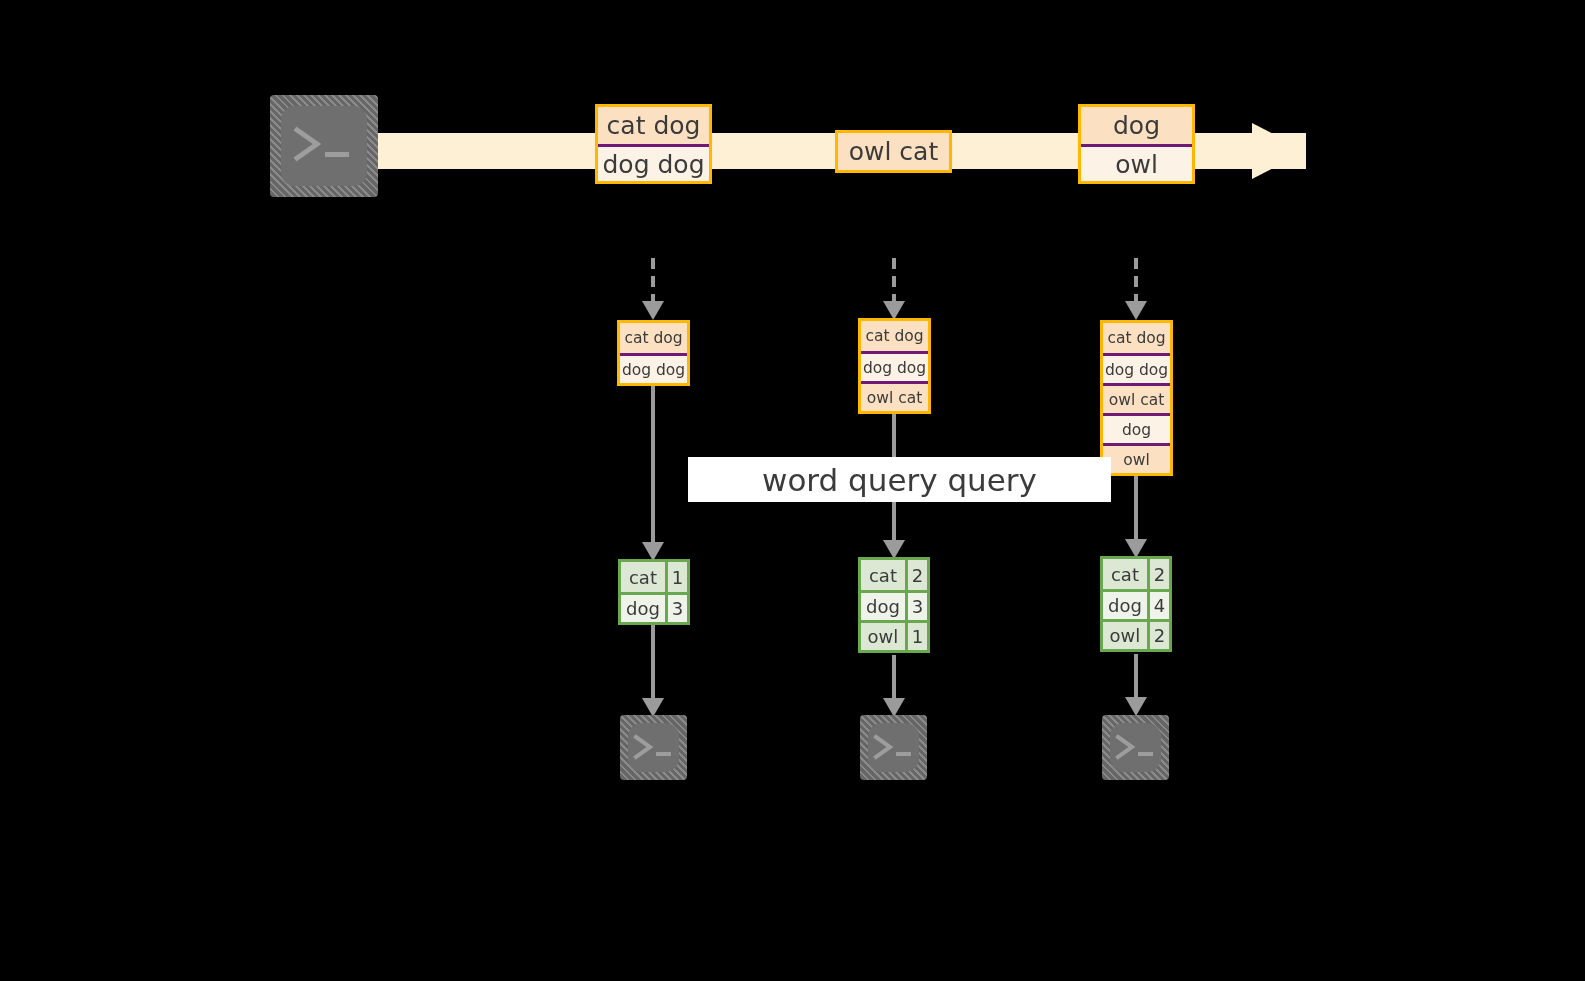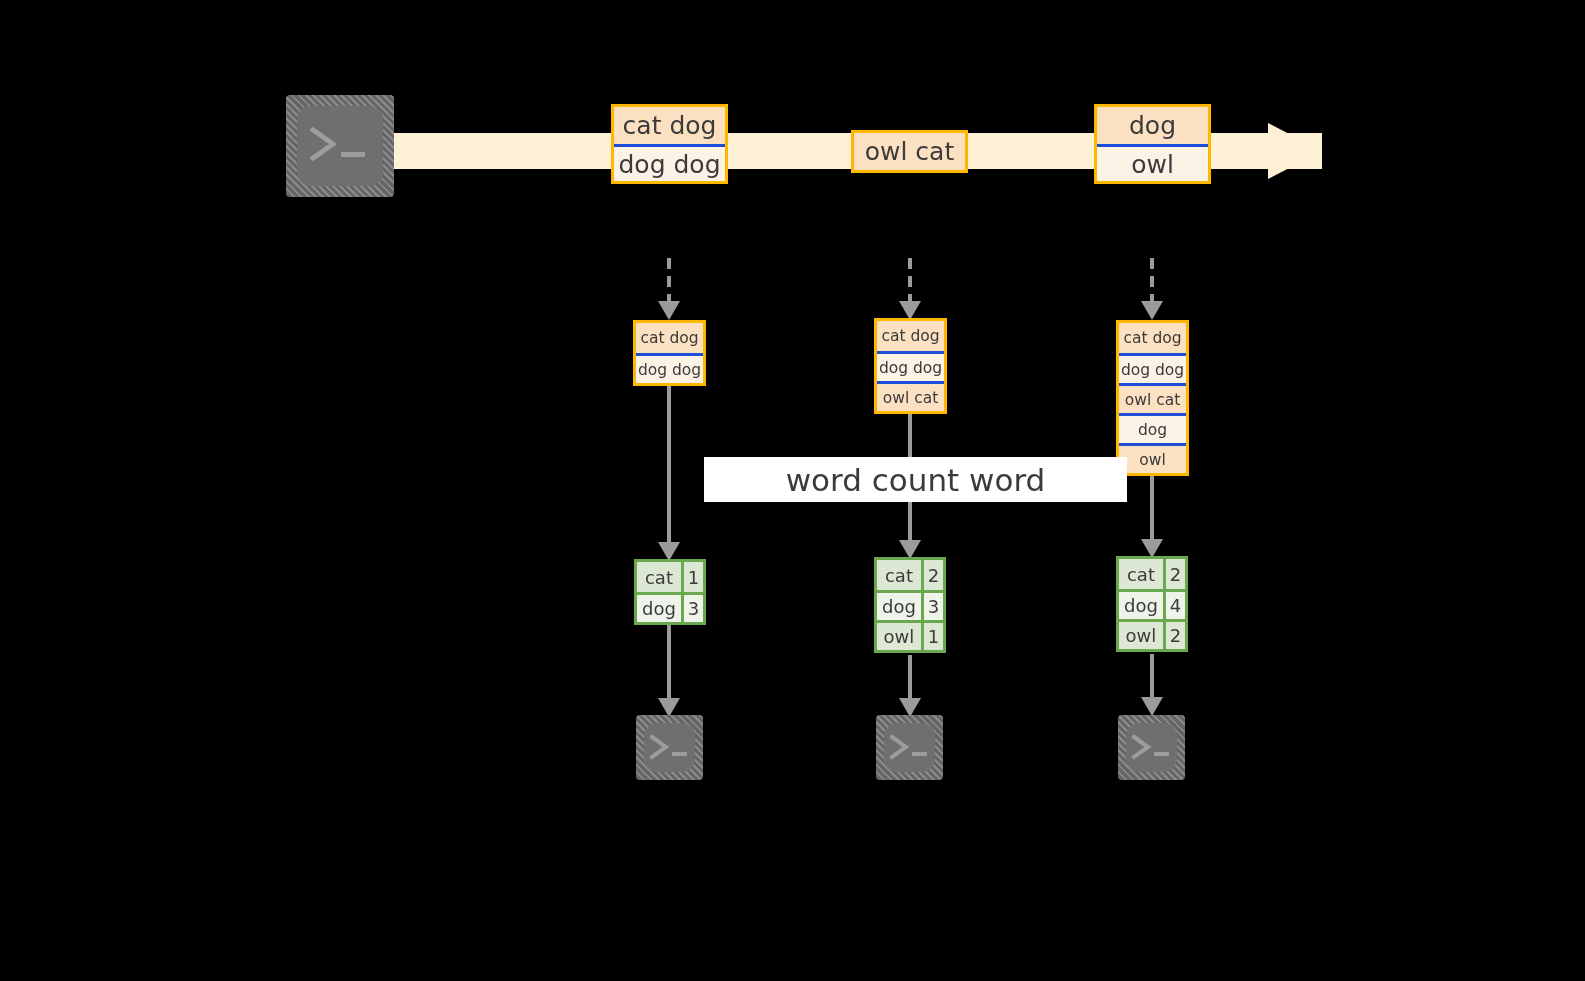--- a/index.html
+++ b/index.html
@@ -10,21 +10,21 @@
   body {
     width: 1585px;
     height: 981px;
     position: relative;
     overflow: hidden;
     font-family: "DejaVu Sans", sans-serif;
     color: #3b3b3b;
   }
   #stage {
     position: absolute;
-    left: 16px; top: 0;
+    left: 0; top: 0;
     width: 1283px;
     height: 981px;
   }
 
   
   .terminal {
     position: absolute;
     box-sizing: border-box;
     background:
       repeating-linear-gradient(45deg,
@@ -64,21 +64,21 @@
   .obox .row {
     box-sizing: border-box;
     display: flex;
     align-items: center;
     justify-content: center;
     color: #3b3b3b;
     white-space: nowrap;
   }
   .obox .row.dark  { background: #fce0c2; }
   .obox .row.light { background: #fdf2e6; }
-  .obox .row + .row { border-top: 3px solid #1d4ed8; }
+  .obox .row + .row { border-top: 3px solid #701a75; }
 
   
   .obox.big .row { height: 37px; font-size: 25px; }
   
   .obox.small .row { height: 30px; font-size: 15.5px; }
 
   
   .gbox {
     position: absolute;
     box-sizing: border-box;
@@ -298,16 +298,16 @@
 
   <div class="terminal" style="left:1102px; top:715px; width:67px; height:65px;">
     <div class="inner" style="left:8px; top:8px; right:8px; bottom:8px;"></div>
     <svg width="48" height="30" viewBox="0 0 48 30">
       <path d="M6 4 L20 14 L6 24" fill="none" stroke="#9d9d9d" stroke-width="4" stroke-linecap="square"></path>
       <rect x="26" y="19" width="15" height="4" fill="#9d9d9d"></rect>
     </svg>
   </div>
 
   <div class="label-band" style="left:688px; top:457px; width:423px; height:45px;">
-    <span class="txt">word count word</span>
+    <span class="txt">word query query</span>
   </div>
 
 </div>
 
 </body></html>

